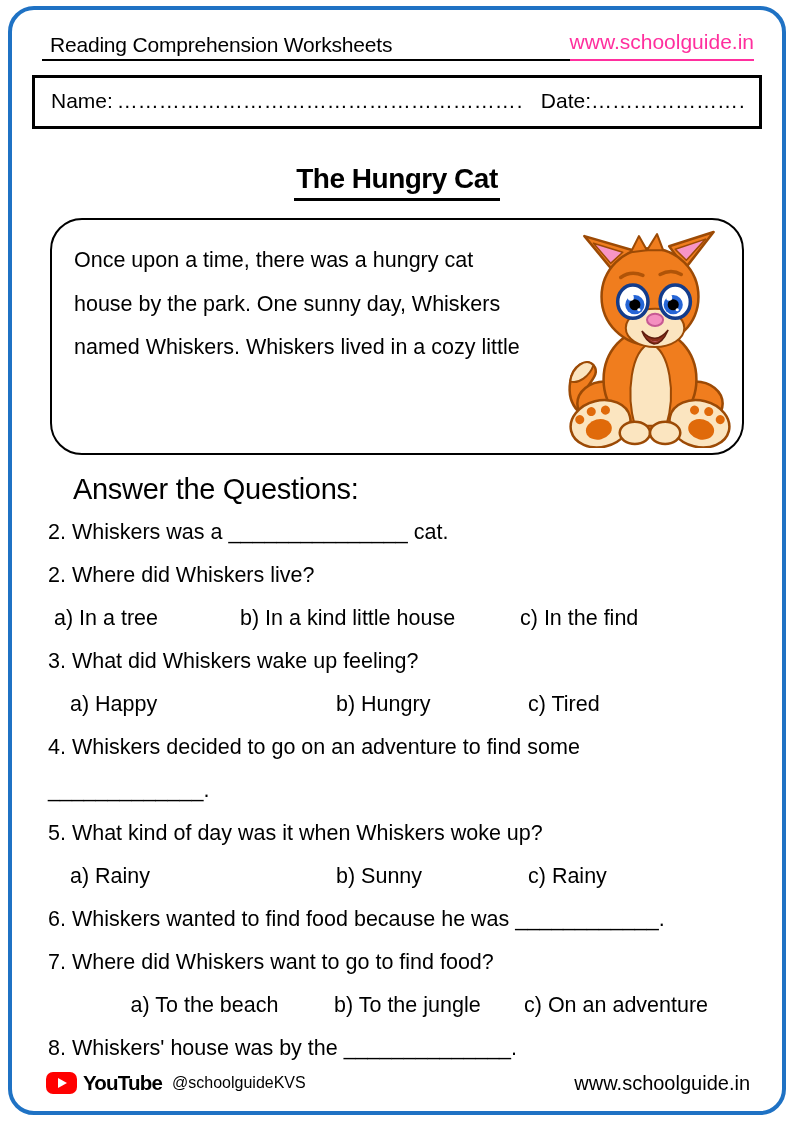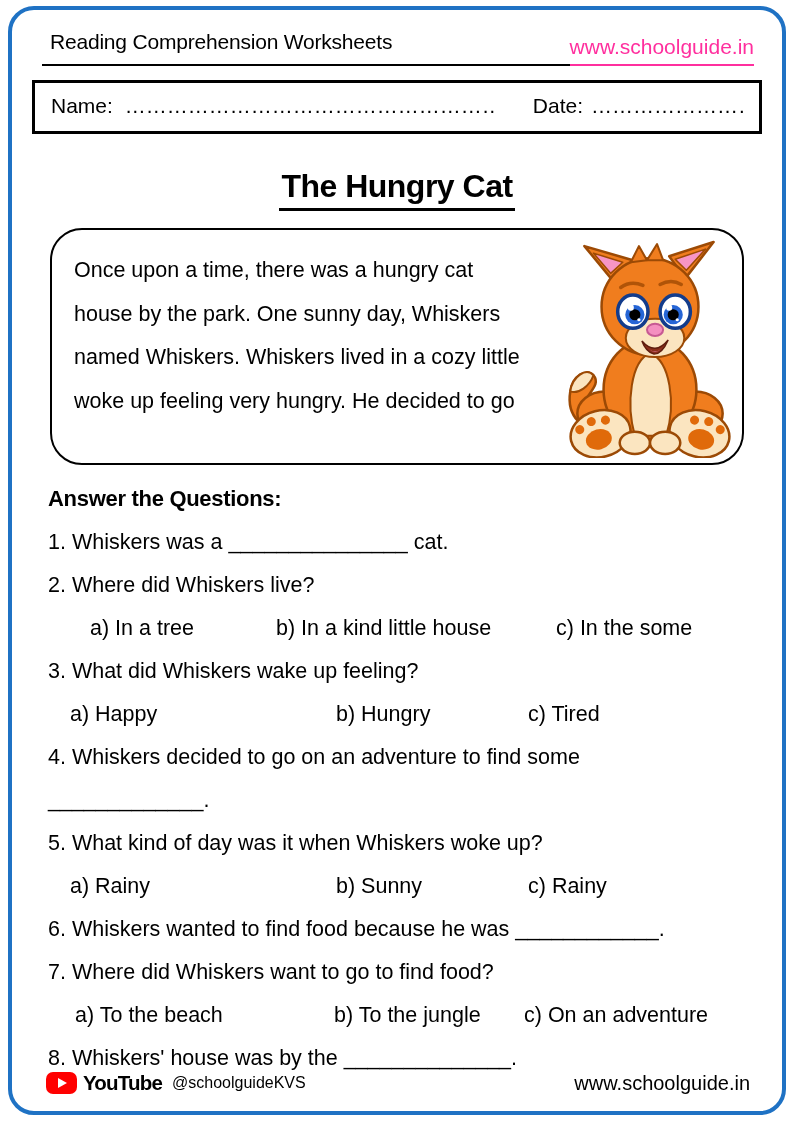--- a/index.html
+++ b/index.html
@@ -2,51 +2,51 @@
 <html><head>
 <meta charset="utf-8">
 <style>
   * { margin:0; padding:0; box-sizing:border-box; }
   html,body { width:794px; height:1123px; background:#fff; font-family:"Liberation Sans",sans-serif; color:#000; overflow:hidden; }
   .frame { position:absolute; left:8px; top:6px; right:8px; bottom:8px;
            border:4px solid #1f72c4; border-radius:26px; background:#fff; }
 
   
   .hdr { display:flex; align-items:flex-end; margin:20px 28px 0 30px; font-size:21px; }
-  .hdr-left { flex:1 1 auto; border-bottom:2.5px solid #000; padding:0 0 10px 8px; letter-spacing:-0.2px; }
+  .hdr-left { flex:1 1 auto; border-bottom:2.5px solid #000; padding:0 0 2px 8px; letter-spacing:-0.2px; }
   .hdr-link { color:#ff2f9e; border-bottom:2.5px solid #ff2f9e; padding-bottom:5px; text-decoration:none; white-space:nowrap; }
 
   
   .namebox { margin:14px 20px 0; border:3px solid #000; padding:11px 16px 13px; font-size:21px;
-             display:flex; align-items:baseline;gap:8px; }
+             display:flex; align-items:baseline; }
   .nd-label { white-space:nowrap; }
   .nd-dots { flex:1 1 auto; min-width:0; overflow:hidden; white-space:nowrap; margin:0 4px; }
   .nd-dots2 { width:152px; overflow:hidden; white-space:nowrap; flex:none; }
   .nd-gap { width:16px; flex:none; }
 
   
   .title-row { margin-top:34px; text-align:center; }
-  .wtitle { display:inline-block; font-size:32px; font-weight:bold; letter-spacing:-0.5px;
+  .wtitle { display:inline-block; font-size:28px; font-weight:bold; letter-spacing:-0.5px;
             border-bottom:3.5px solid #000; padding:0 2px 3px; }
 
   
   .storybox { position:relative; margin:17px 38px 0 38px; height:237px;
               border:2.5px solid #000; border-radius:32px; padding:19px 110px 0 22px; background:#fff; }
   .story-line { font-size:21.5px; line-height:43.5px; white-space:nowrap; }
   .cat { position:absolute; top:6px; right:6px; width:172px; height:222px; }
 
   
   .questions { margin:12px 28px 0 36px; font-size:21.5px; }
-  .qhead { height:44px; display:flex; align-items:center; font-size:22px; font-weight:bold; letter-spacing:-0.3px; }
+  .qhead { height:44px; display:flex; align-items:center; font-size:29px; font-weight:normal; letter-spacing:-0.3px;margin-left:25px; }
   .qrow { height:43px; display:flex; align-items:center; white-space:pre; }
   .opts { display:flex; }
   .opts span { display:inline-block; white-space:pre; }
-  .opts-a { padding-left:6px;margin-left:36px; }  .opts-a .o1 { width:186px; } .opts-a .o2 { width:280px; }
+  .opts-a { padding-left:6px; }  .opts-a .o1 { width:186px; } .opts-a .o2 { width:280px; }
   .opts-b { padding-left:22px; } .opts-b .o1 { width:266px; } .opts-b .o2 { width:192px; }
-  .opts-c { padding-left:27px; } .opts-c .o1 { width:259px; } .opts-c .o2 { width:190px; }
+  .opts-c { padding-left:27px; } .opts-c .o1 { width:259px;text-align:center; } .opts-c .o2 { width:190px; }
 
   
   .footer { position:absolute; left:34px; right:32px; bottom:16px;
             display:flex; justify-content:space-between; align-items:center; font-size:20px; }
   .f-left { display:flex; align-items:center; }
   .yt-icon { width:31px; height:22px; background:#ff0000; border-radius:7px;
              display:inline-flex; align-items:center; justify-content:center; margin-right:6px; }
   .yt-tri { width:0; height:0; border-left:9px solid #fff;
             border-top:5.5px solid transparent; border-bottom:5.5px solid transparent; margin-left:2px; }
   .yt-word { font-weight:bold; letter-spacing:-0.8px; margin-right:10px; font-size:20.5px; }
@@ -71,21 +71,20 @@
   </div>
 
   <div class="title-row">
     <span class="wtitle">The Hungry Cat</span>
   </div>
 
   <div class="storybox">
     <div class="story-line">Once upon a time, there was a hungry cat</div>
     <div class="story-line">house by the park. One sunny day, Whiskers</div>
     <div class="story-line">named Whiskers. Whiskers lived in a cozy little</div>
-    <div class="story-line">woke up feeling very hungry. He decided to go</div>
 
     <svg class="cat" viewBox="0 0 170 220">
       <g stroke="#9c4a05" stroke-width="2.5" stroke-linejoin="round">
 
         <path d="M44,192 C18,196 2,178 6,154 C8,139 22,130 29,138 C35,145 28,152 24,158 C17,168 27,180 47,179 Z" fill="#f07d1e"></path>
         <path d="M29,138 C22,130 8,139 6,154 C14,157 25,149 29,138 Z" fill="#fbe5c0" stroke-width="2"></path>
 
         <ellipse cx="40" cy="176" rx="27" ry="22" fill="#f07d1e"></ellipse>
         <ellipse cx="130" cy="176" rx="27" ry="22" fill="#f07d1e"></ellipse>
 
@@ -140,27 +139,27 @@
 
       <ellipse cx="90" cy="93" rx="8" ry="6" fill="#f48fc0" stroke="#c75a93" stroke-width="2"></ellipse>
       <path d="M77,104 Q90,119 103,103 Q97,117 89,117 Q81,115 77,104 Z" fill="#8c2f1b" stroke="#5f1d0e" stroke-width="1.5"></path>
       <path d="M84,112 Q90,117 96,112 Q93,115 90,115 Q87,115 84,112 Z" fill="#f48fc0"></path>
     </svg>
   </div>
 
   <div class="questions">
     <div class="qhead">Answer the Questions:</div>
 
-    <div class="qrow">1. Whiskers was a _______________ cat.</div>
+    <div class="qrow">2. Whiskers was a _______________ cat.</div>
 
     <div class="qrow">2. Where did Whiskers live?</div>
     <div class="qrow opts opts-a">
       <span class="o1">a) In a tree</span>
       <span class="o2">b) In a kind little house</span>
-      <span class="o3">c) In the some</span>
+      <span class="o3">c) In the find</span>
     </div>
 
     <div class="qrow">3. What did Whiskers wake up feeling?</div>
     <div class="qrow opts opts-b">
       <span class="o1">a) Happy</span>
       <span class="o2">b) Hungry</span>
       <span class="o3">c) Tired</span>
     </div>
 
     <div class="qrow">4. Whiskers decided to go on an adventure to find some</div>

